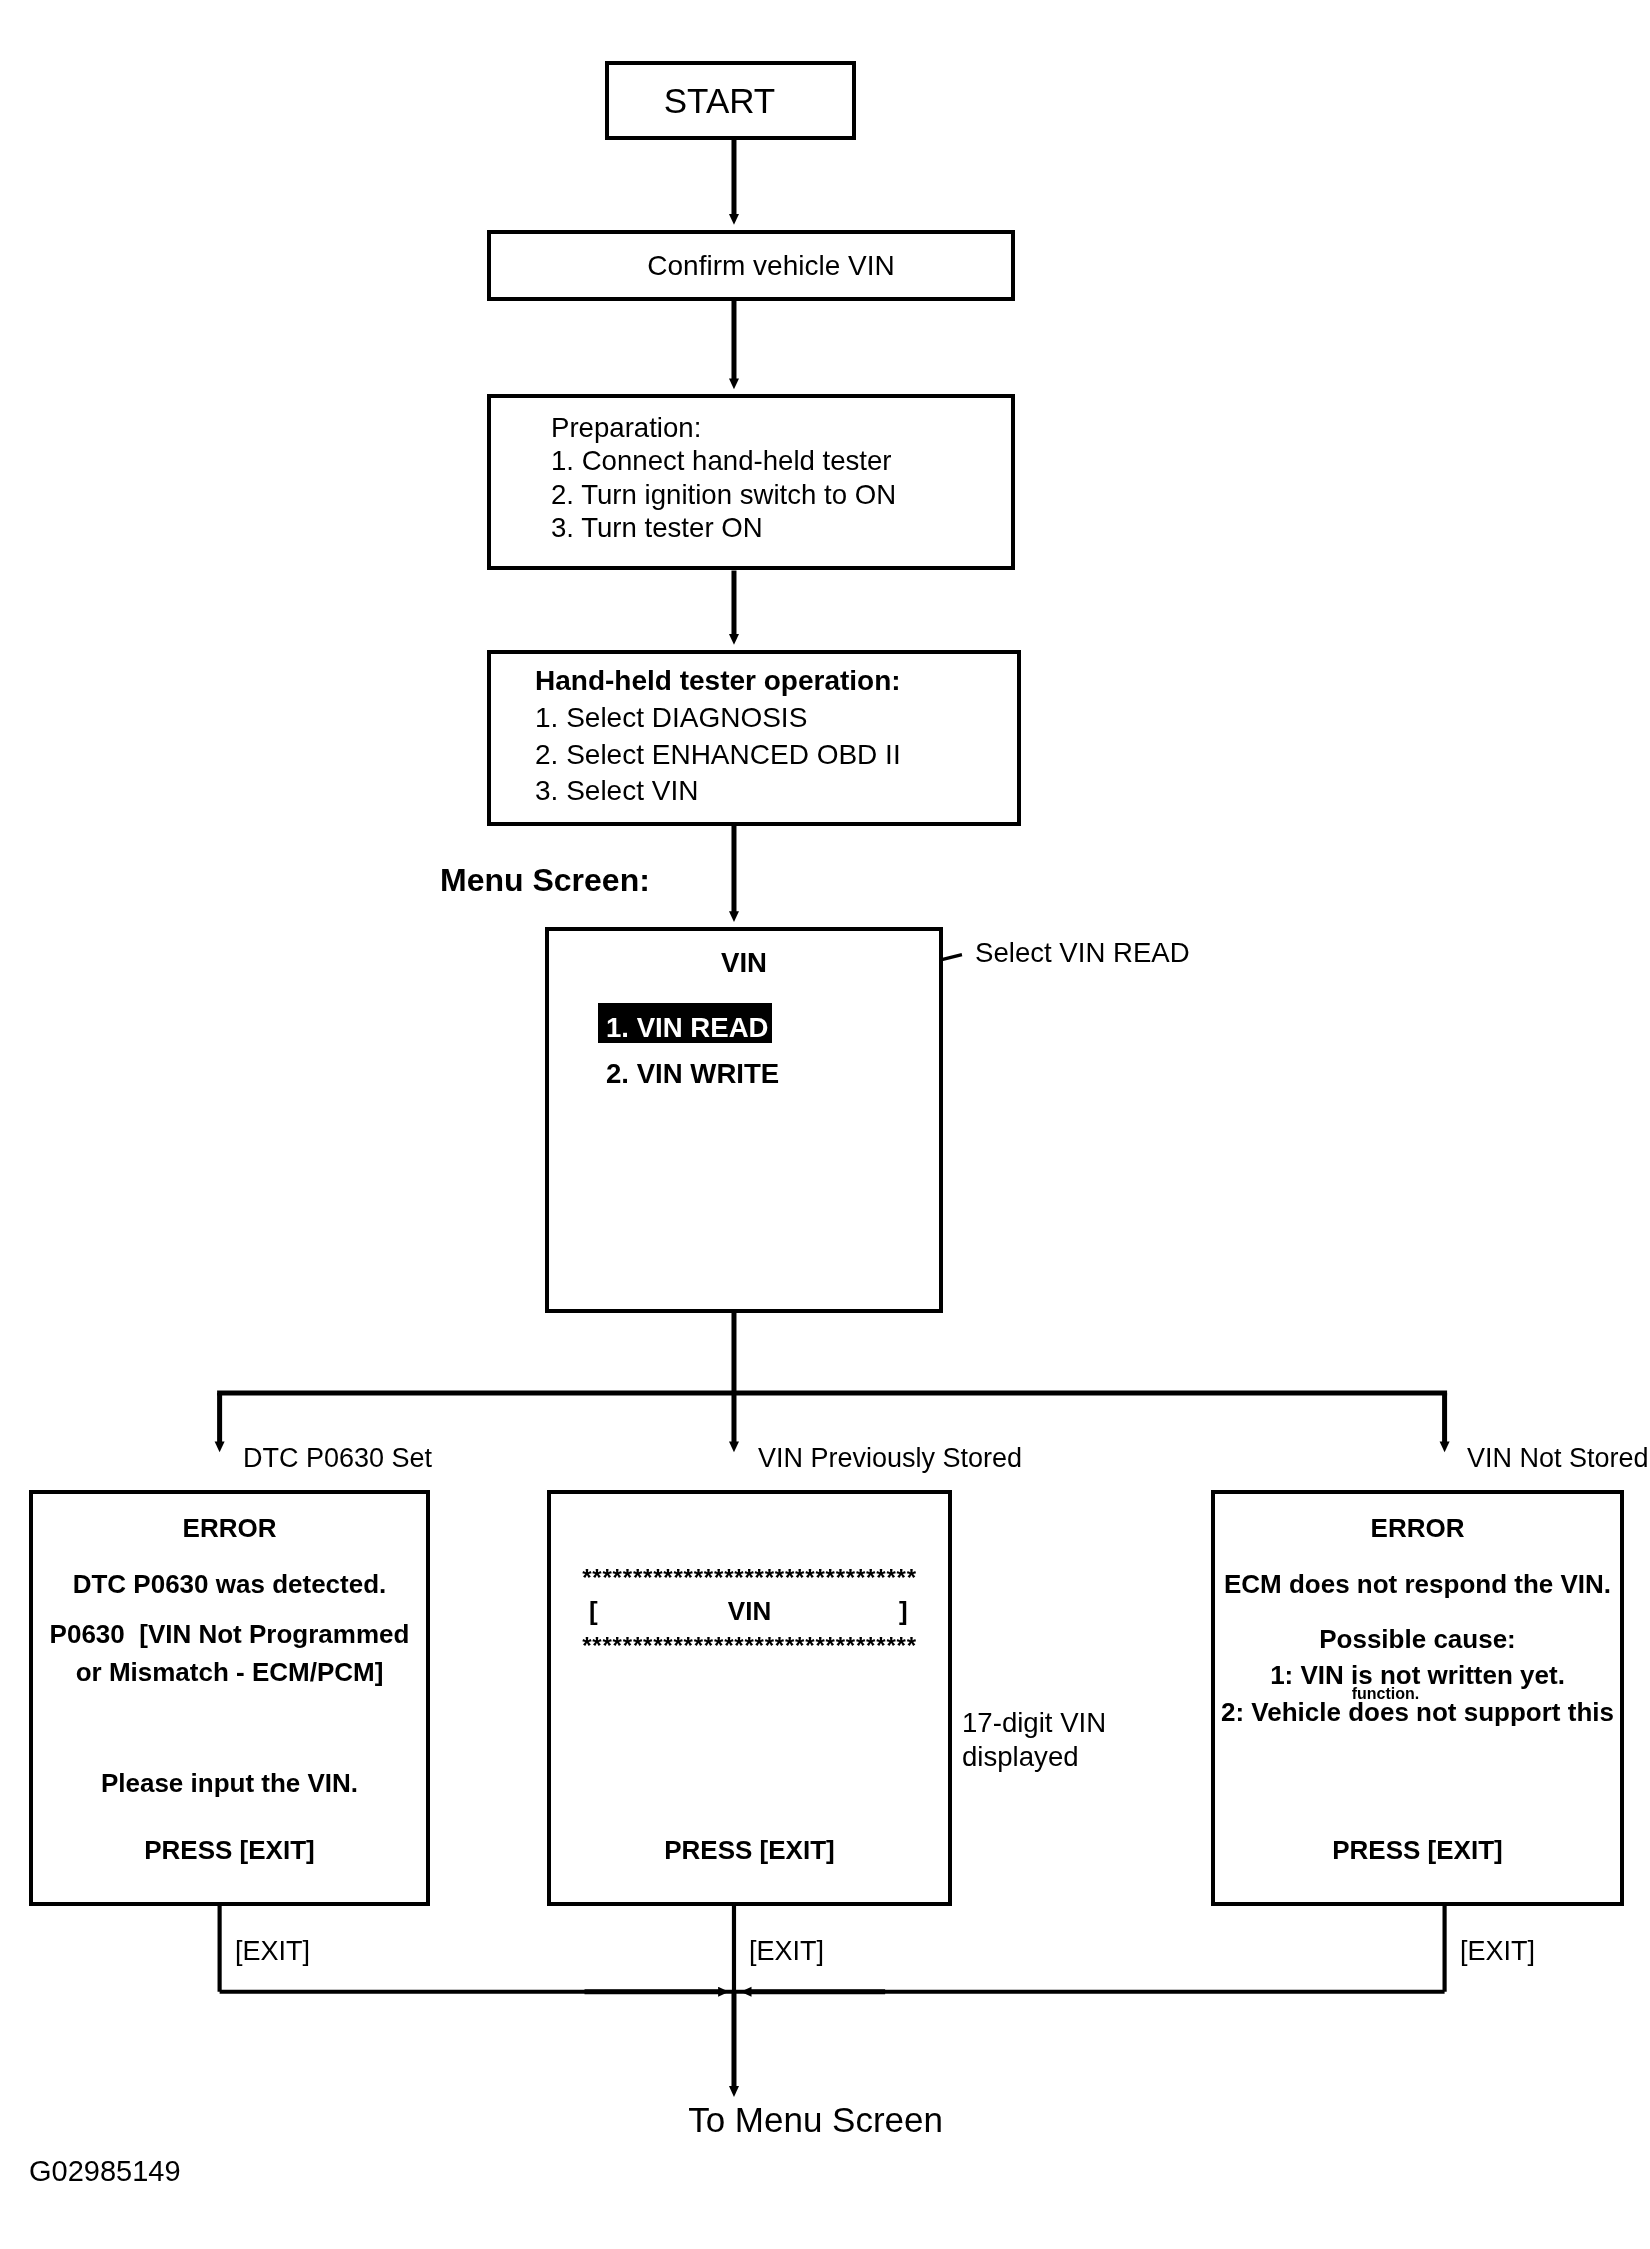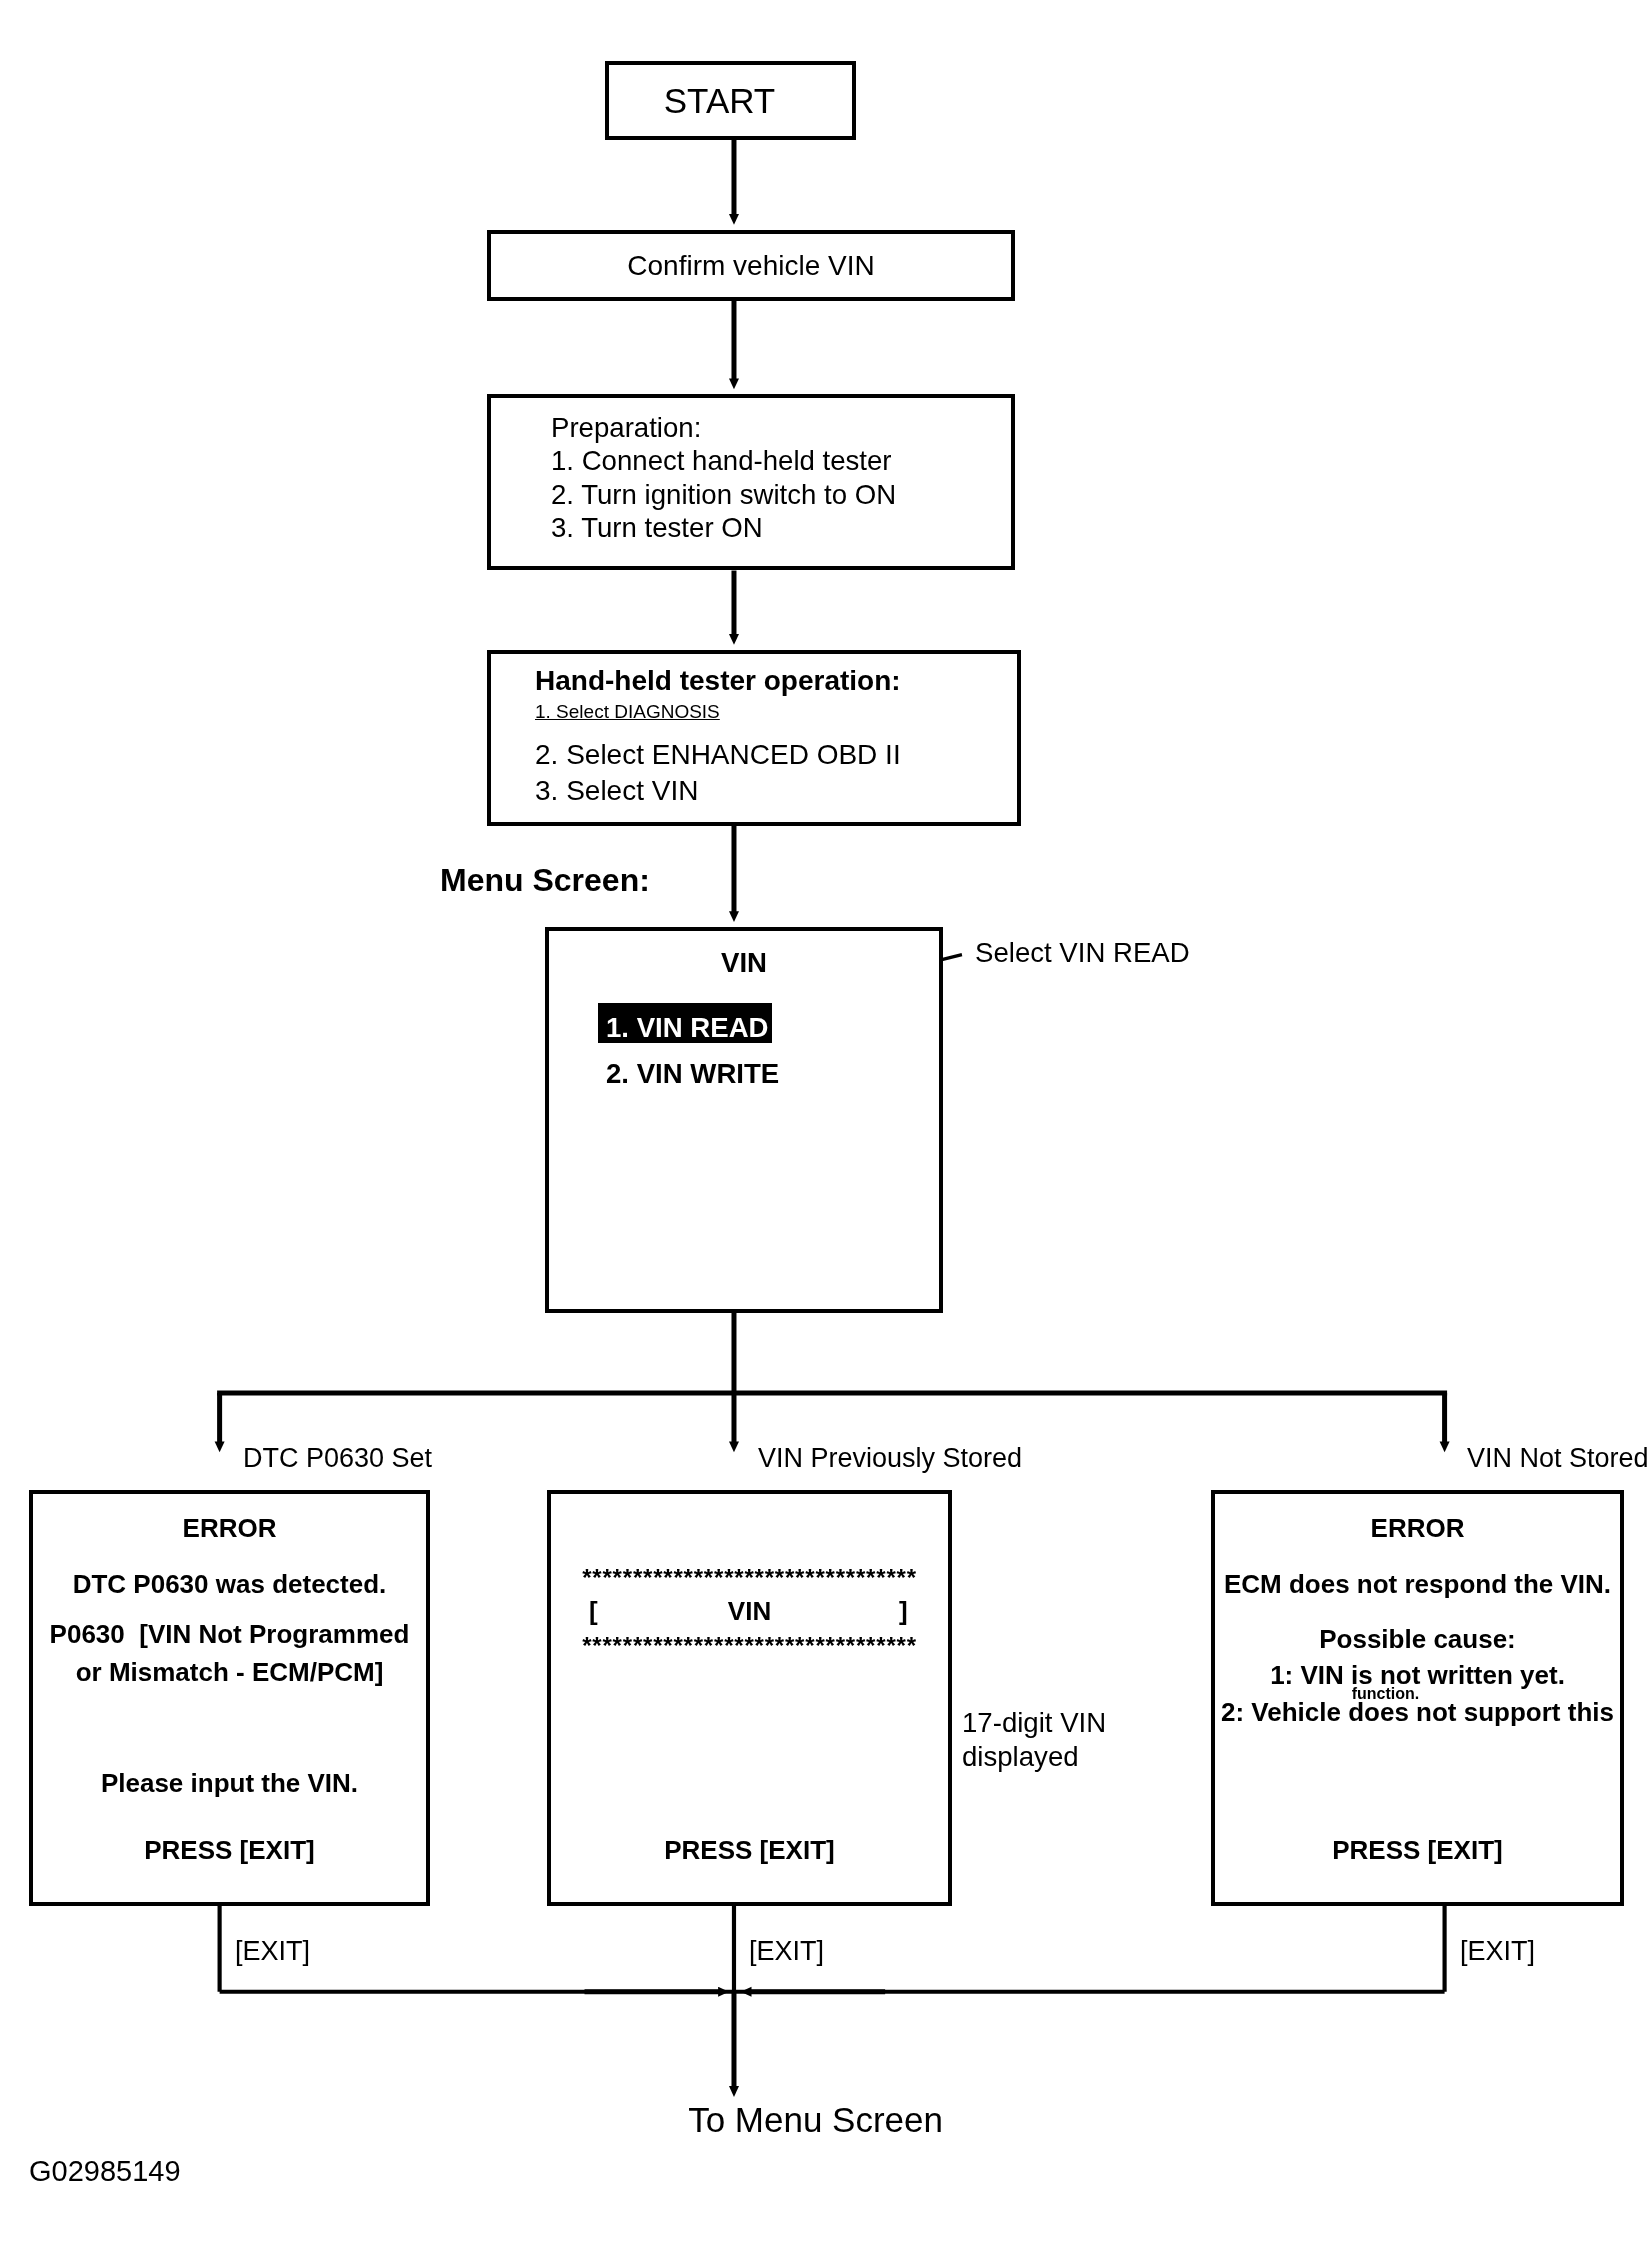--- a/index.html
+++ b/index.html
@@ -51,31 +51,31 @@
     <g stroke="#000" stroke-width="4" fill="none">
       <line x1="793" y1="1232" x2="1152" y2="1143"></line>
       <line x1="958" y1="1908" x2="1131" y2="2043"></line>
     </g>
   </svg>
 
   <div class="box" style="left:605px;top:61px;width:251px;height:79px;"></div>
   <div class="lbl ctr" style="left:605px;top:79px;width:229px;font-size:35px;">START</div>
 
   <div class="box" style="left:487px;top:230px;width:528px;height:71px;"></div>
-  <div class="lbl ctr" style="left:487px;top:248px;width:528px;font-size:28px;">Confirm vehicle VIN</div>
+  <div class="lbl ctr" style="left:487px;top:248px;width:528px;font-size:28px;padding-left:20px;">Confirm vehicle VIN</div>
 
   <div class="box" style="left:487px;top:394px;width:528px;height:176px;"></div>
   <div class="lbl" style="left:551px;top:410px;font-size:27.6px;">Preparation:</div>
   <div class="lbl" style="left:551px;top:443px;font-size:27.6px;">1. Connect hand-held tester</div>
   <div class="lbl" style="left:551px;top:477px;font-size:27.6px;">2. Turn ignition switch to ON</div>
   <div class="lbl" style="left:551px;top:510px;font-size:27.6px;">3. Turn tester ON</div>
 
   <div class="box" style="left:487px;top:650px;width:534px;height:176px;"></div>
   <div class="lbl b" style="left:535px;top:663px;font-size:28px;">Hand-held tester operation:</div>
-  <div class="lbl" style="left:535px;top:700px;font-size:19px;text-decoration:underline;">1. Select DIAGNOSIS</div>
+  <div class="lbl" style="left:535px;top:700px;font-size:28px;">1. Select DIAGNOSIS</div>
   <div class="lbl" style="left:535px;top:737px;font-size:28px;">2. Select ENHANCED OBD II</div>
   <div class="lbl" style="left:535px;top:773px;font-size:28px;">3. Select VIN</div>
 
   <div class="lbl b" style="left:440px;top:860px;font-size:32px;">Menu Screen:</div>
 
   <div class="box" style="left:545px;top:927px;width:398px;height:386px;"></div>
   <div class="lbl ctr b" style="left:545px;top:945px;width:398px;font-size:27.6px;">VIN</div>
   <div style="position:absolute;left:598px;top:1003px;width:174px;height:40px;background:#000;"></div>
   <div class="lbl b" style="left:606px;top:1010px;font-size:27.6px;color:#fff;">1. VIN READ</div>
   <div class="lbl b" style="left:606px;top:1056px;font-size:27.6px;">2. VIN WRITE</div>

